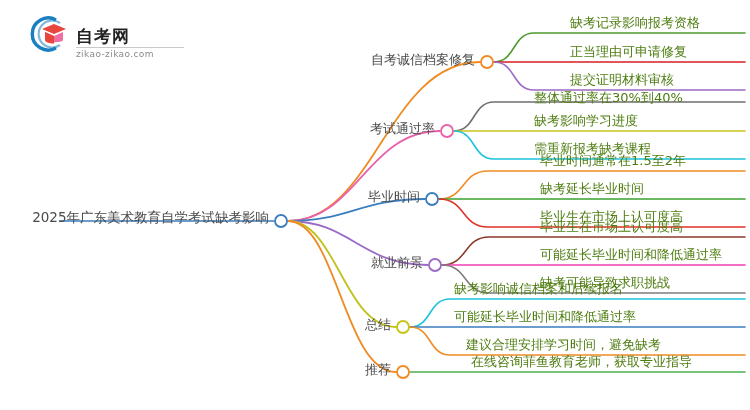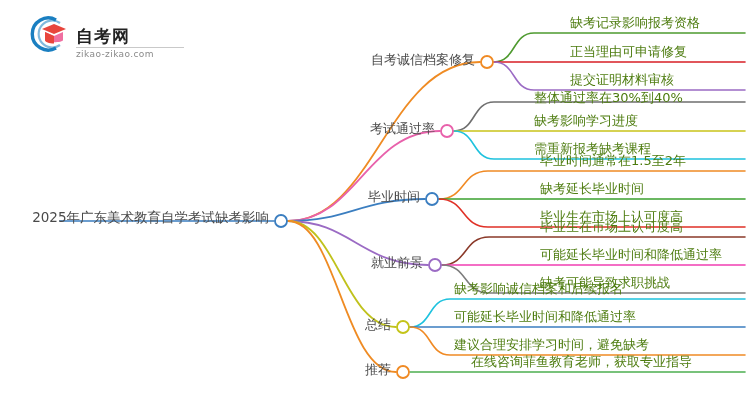--- a/index.html
+++ b/index.html
@@ -160,16 +160,16 @@
     <div class="node-label leaf-label" style="top: 154px; left: 540px;">毕业时间通常在1.5至2年</div>
     <div class="node-label leaf-label" style="top: 182px; left: 540px;">缺考延长毕业时间</div>
     <div class="node-label leaf-label" style="top: 210px; left: 540px;">毕业生在市场上认可度高</div>
     <div class="node-label branch-label" style="top: 256px; right: 327px;">就业前景</div>
     <div class="node-label leaf-label" style="top: 220px; left: 540px;">毕业生在市场上认可度高</div>
     <div class="node-label leaf-label" style="top: 248px; left: 540px;">可能延长毕业时间和降低通过率</div>
     <div class="node-label leaf-label" style="top: 276px; left: 540px;">缺考可能导致求职挑战</div>
     <div class="node-label branch-label" style="top: 318px; right: 359px;">总结</div>
     <div class="node-label leaf-label" style="top: 282px; left: 454px;">缺考影响诚信档案和后续报名</div>
     <div class="node-label leaf-label" style="top: 310px; left: 454px; text-align: right;">可能延长毕业时间和降低通过率</div>
-    <div class="node-label leaf-label" style="top: 338px; left: 454px;">建议合理安排学习时间，避免缺考</div>
+    <div class="node-label leaf-label" style="top: 338px; left: 466px;">建议合理安排学习时间，避免缺考</div>
     <div class="node-label branch-label" style="top: 363px; right: 359px;">推荐</div>
     <div class="node-label leaf-label" style="top: 355px; left: 471px;">在线咨询菲鱼教育老师，获取专业指导</div>
   </div>
 
 </body></html>

